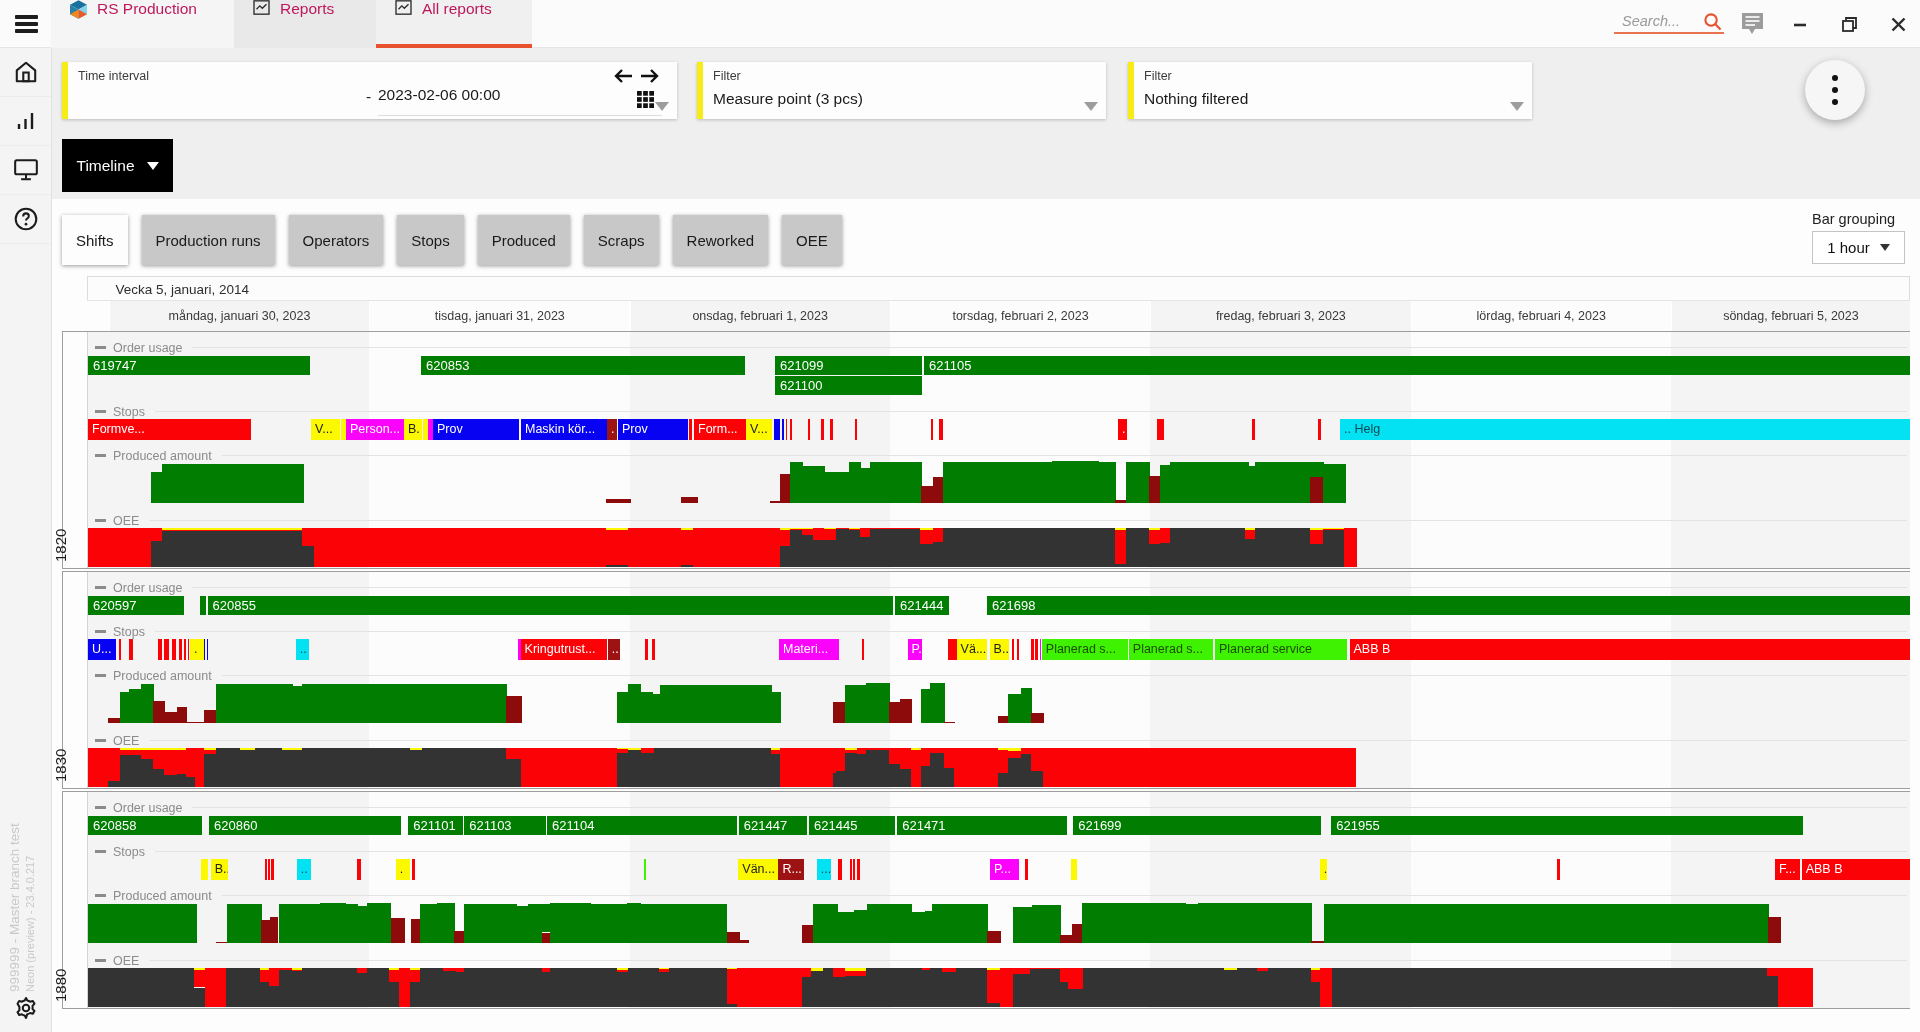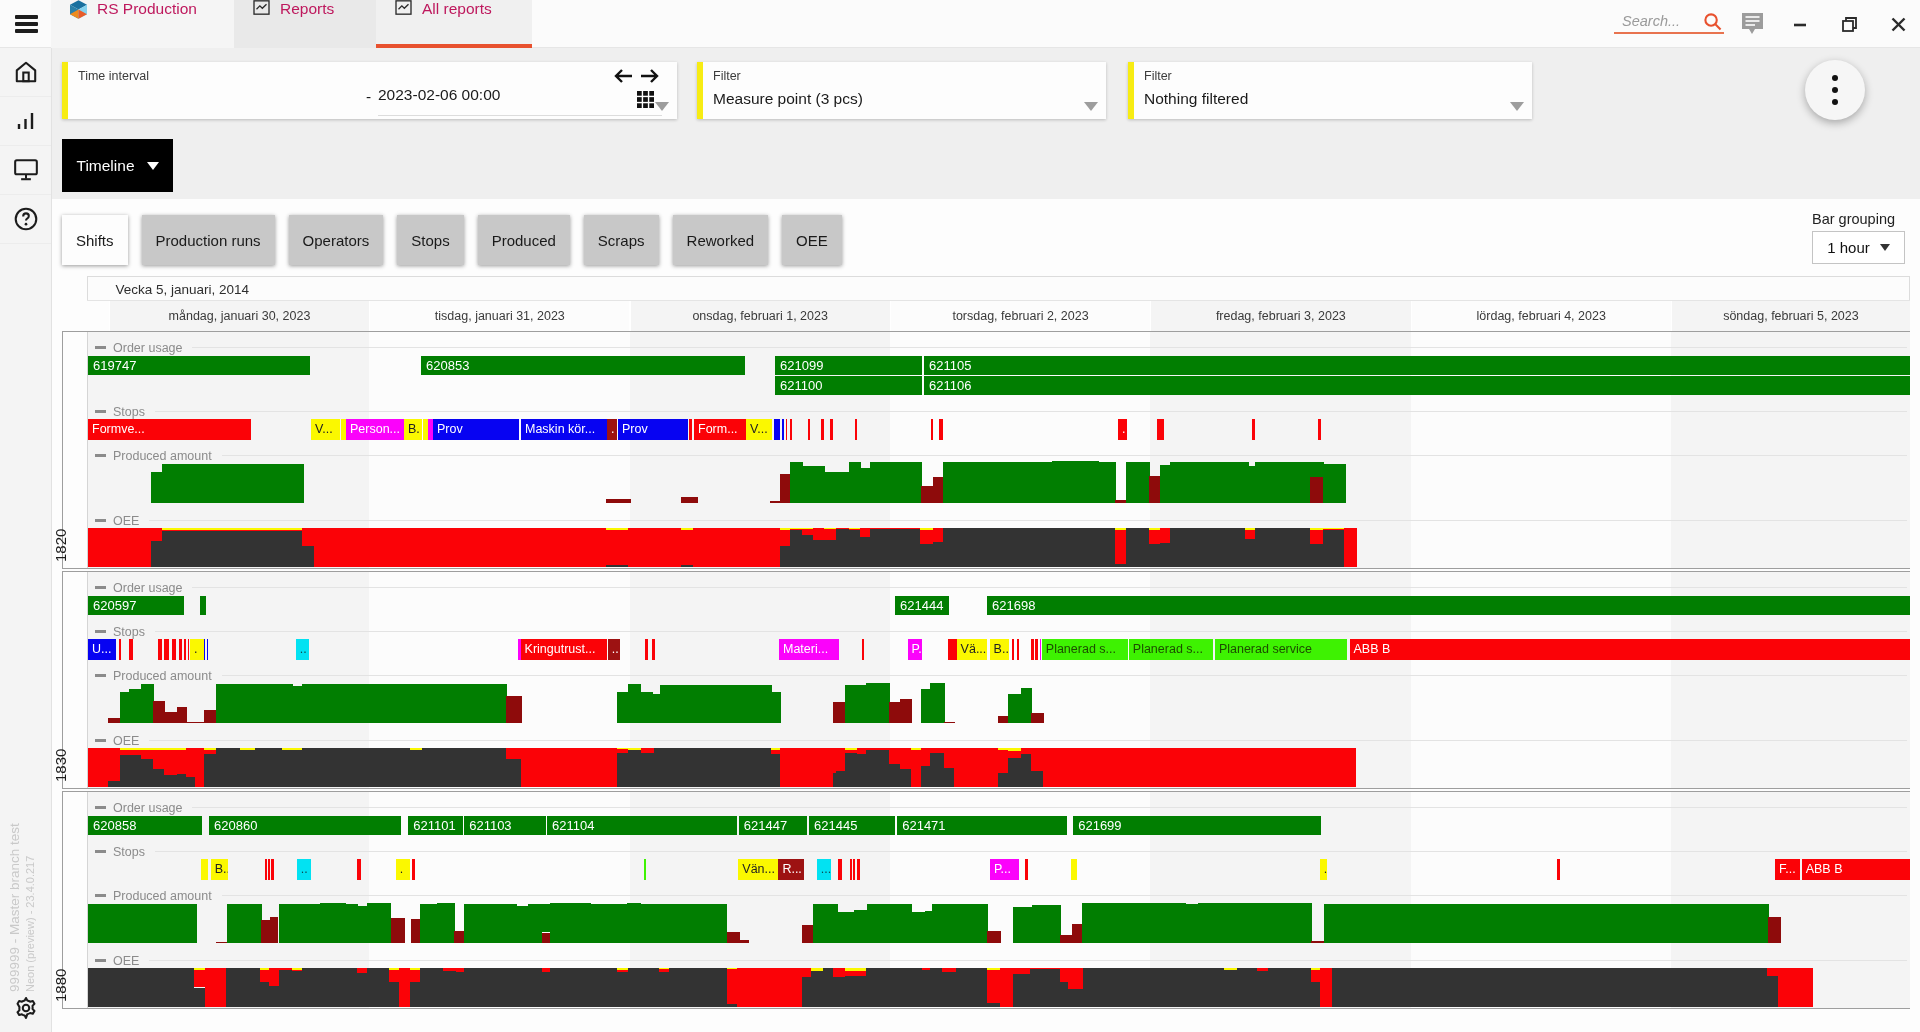--- a/index.html
+++ b/index.html
@@ -315,23 +315,20 @@
       </div>
       <div class="obar" style="left: 712.5px; width: 147px; top: 24px; height: 19px;">
         <span>621099</span>
       </div>
       <div class="obar" style="left: 861.5px; width: 986px; top: 24px; height: 19px;">
         <span>621105</span>
       </div>
       <div class="obar" style="left: 712.5px; width: 147px; top: 43.7px; height: 19px;">
         <span>621100</span>
       </div>
-      <div class="obar" style="left: 861.5px; width: 986px; top: 43.7px; height: 19px;">
-        <span>621106</span>
-      </div>
       <div class="sbar" style="left: 25.5px; width: 163px; top: 87px; height: 21px; background: rgb(251, 2, 7); color: rgb(255, 255, 255);">
         <span>Formve...</span>
       </div>
       <div class="sbar" style="left: 248.5px; width: 29px; top: 87px; height: 21px; background: rgb(251, 248, 0); color: rgb(34, 34, 34);">
         <span>V...</span>
       </div>
       <div class="sbar" style="left: 278.5px; width: 5px; top: 87px; height: 21px; background: rgb(251, 248, 0); color: rgb(34, 34, 34);">
         <span>.</span>
       </div>
       <div class="sbar" style="left: 283.5px; width: 74px; top: 87px; height: 21px; background: rgb(251, 2, 251); color: rgb(255, 255, 255);">
@@ -372,20 +369,23 @@
       <div class="sbar" style="left: 767.5px; width: 3px; top: 87px; height: 21px; background: rgb(251, 2, 7); color: rgb(255, 255, 255);"></div>
       <div class="sbar" style="left: 792.5px; width: 1.5px; top: 87px; height: 21px; background: rgb(251, 2, 7); color: rgb(255, 255, 255);"></div>
       <div class="sbar" style="left: 868.5px; width: 2px; top: 87px; height: 21px; background: rgb(251, 2, 7); color: rgb(255, 255, 255);"></div>
       <div class="sbar" style="left: 876.5px; width: 4px; top: 87px; height: 21px; background: rgb(251, 2, 7); color: rgb(255, 255, 255);"></div>
       <div class="sbar" style="left: 1055.5px; width: 9px; top: 87px; height: 21px; background: rgb(251, 2, 7); color: rgb(255, 255, 255);">
         <span>.</span>
       </div>
       <div class="sbar" style="left: 1094.5px; width: 7px; top: 87px; height: 21px; background: rgb(251, 2, 7); color: rgb(255, 255, 255);"></div>
       <div class="sbar" style="left: 1189.5px; width: 3px; top: 87px; height: 21px; background: rgb(251, 2, 7); color: rgb(255, 255, 255);"></div>
       <div class="sbar" style="left: 1255.5px; width: 3px; top: 87px; height: 21px; background: rgb(251, 2, 7); color: rgb(255, 255, 255);"></div>
+      <div class="sbar" style="left: 1277.5px; width: 570px; top: 87px; height: 21px; background: rgb(2, 226, 242); color: rgb(13, 74, 82);">
+        <span>.. Helg</span>
+      </div>
       <div class="pseg" style="left: 88.5px; width: 11.55px; top: 139.92px; height: 31.08px; background: rgb(1, 126, 1);"></div>
       <div class="pseg" style="left: 99.5px; width: 141.55px; top: 131.52px; height: 39.48px; background: rgb(1, 126, 1);"></div>
       <div class="pseg" style="left: 543.5px; width: 24.55px; top: 166.8px; height: 4.2px; background: rgb(142, 11, 11);"></div>
       <div class="pseg" style="left: 618.5px; width: 16.55px; top: 164.7px; height: 6.3px; background: rgb(142, 11, 11);"></div>
       <div class="pseg" style="left: 707.5px; width: 10.55px; top: 168.9px; height: 2.1px; background: rgb(142, 11, 11);"></div>
       <div class="pseg" style="left: 717.5px; width: 10.55px; top: 142.44px; height: 28.56px; background: rgb(142, 11, 11);"></div>
       <div class="pseg" style="left: 727.5px; width: 12.55px; top: 130.26px; height: 40.74px; background: rgb(1, 126, 1);"></div>
       <div class="pseg" style="left: 739.5px; width: 22.55px; top: 133.62px; height: 37.38px; background: rgb(1, 126, 1);"></div>
       <div class="pseg" style="left: 761.5px; width: 25.55px; top: 139.5px; height: 31.5px; background: rgb(1, 126, 1);"></div>
       <div class="pseg" style="left: 786.5px; width: 11.55px; top: 130.26px; height: 40.74px; background: rgb(1, 126, 1);"></div>
@@ -503,20 +503,23 @@
       <div class="sec-head" style="left: 32.5px; right: 2px; top: 162px;">
         <div class="sec-dash"></div>
         <span>OEE</span>
         <div class="sec-line"></div>
       </div>
       <div class="obar" style="left: 25.5px; width: 96px; top: 24px; height: 19px;">
         <span>620597</span>
       </div>
       <div class="obar" style="left: 137.5px; width: 6px; top: 24px; height: 19px;">
         <span></span>
+      </div>
+      <div class="obar" style="left: 145px; width: 685.5px; top: 24px; height: 19px;">
+        <span>620855</span>
       </div>
       <div class="obar" style="left: 832.5px; width: 54px; top: 24px; height: 19px;">
         <span>621444</span>
       </div>
       <div class="obar" style="left: 924.5px; width: 923px; top: 24px; height: 19px;">
         <span>621698</span>
       </div>
       <div class="sbar" style="left: 25.5px; width: 28px; top: 67px; height: 21px; background: rgb(7, 3, 242); color: rgb(255, 255, 255);">
         <span>U...</span>
       </div>
@@ -742,20 +745,23 @@
         <span>621447</span>
       </div>
       <div class="obar" style="left: 746.6px; width: 85.7px; top: 24px; height: 19px;">
         <span>621445</span>
       </div>
       <div class="obar" style="left: 834.7px; width: 169.5px; top: 24px; height: 19px;">
         <span>621471</span>
       </div>
       <div class="obar" style="left: 1010.7px; width: 248.1px; top: 24px; height: 19px;">
         <span>621699</span>
+      </div>
+      <div class="obar" style="left: 1268.8px; width: 471.4px; top: 24px; height: 19px;">
+        <span>621955</span>
       </div>
       <div class="sbar" style="left: 138.7px; width: 6.4px; top: 67px; height: 21px; background: rgb(251, 248, 0); color: rgb(34, 34, 34);"></div>
       <div class="sbar" style="left: 148.2px; width: 17.6px; top: 67px; height: 21px; background: rgb(251, 248, 0); color: rgb(34, 34, 34);">
         <span>B..</span>
       </div>
       <div class="sbar" style="left: 202.4px; width: 2.3px; top: 67px; height: 21px; background: rgb(251, 2, 7); color: rgb(255, 255, 255);"></div>
       <div class="sbar" style="left: 205.6px; width: 2.2px; top: 67px; height: 21px; background: rgb(251, 2, 7); color: rgb(255, 255, 255);"></div>
       <div class="sbar" style="left: 208.8px; width: 3.2px; top: 67px; height: 21px; background: rgb(251, 2, 7); color: rgb(255, 255, 255);"></div>
       <div class="sbar" style="left: 234.3px; width: 14.3px; top: 67px; height: 21px; background: rgb(2, 226, 242); color: rgb(13, 74, 82);">
         <span>..</span>

